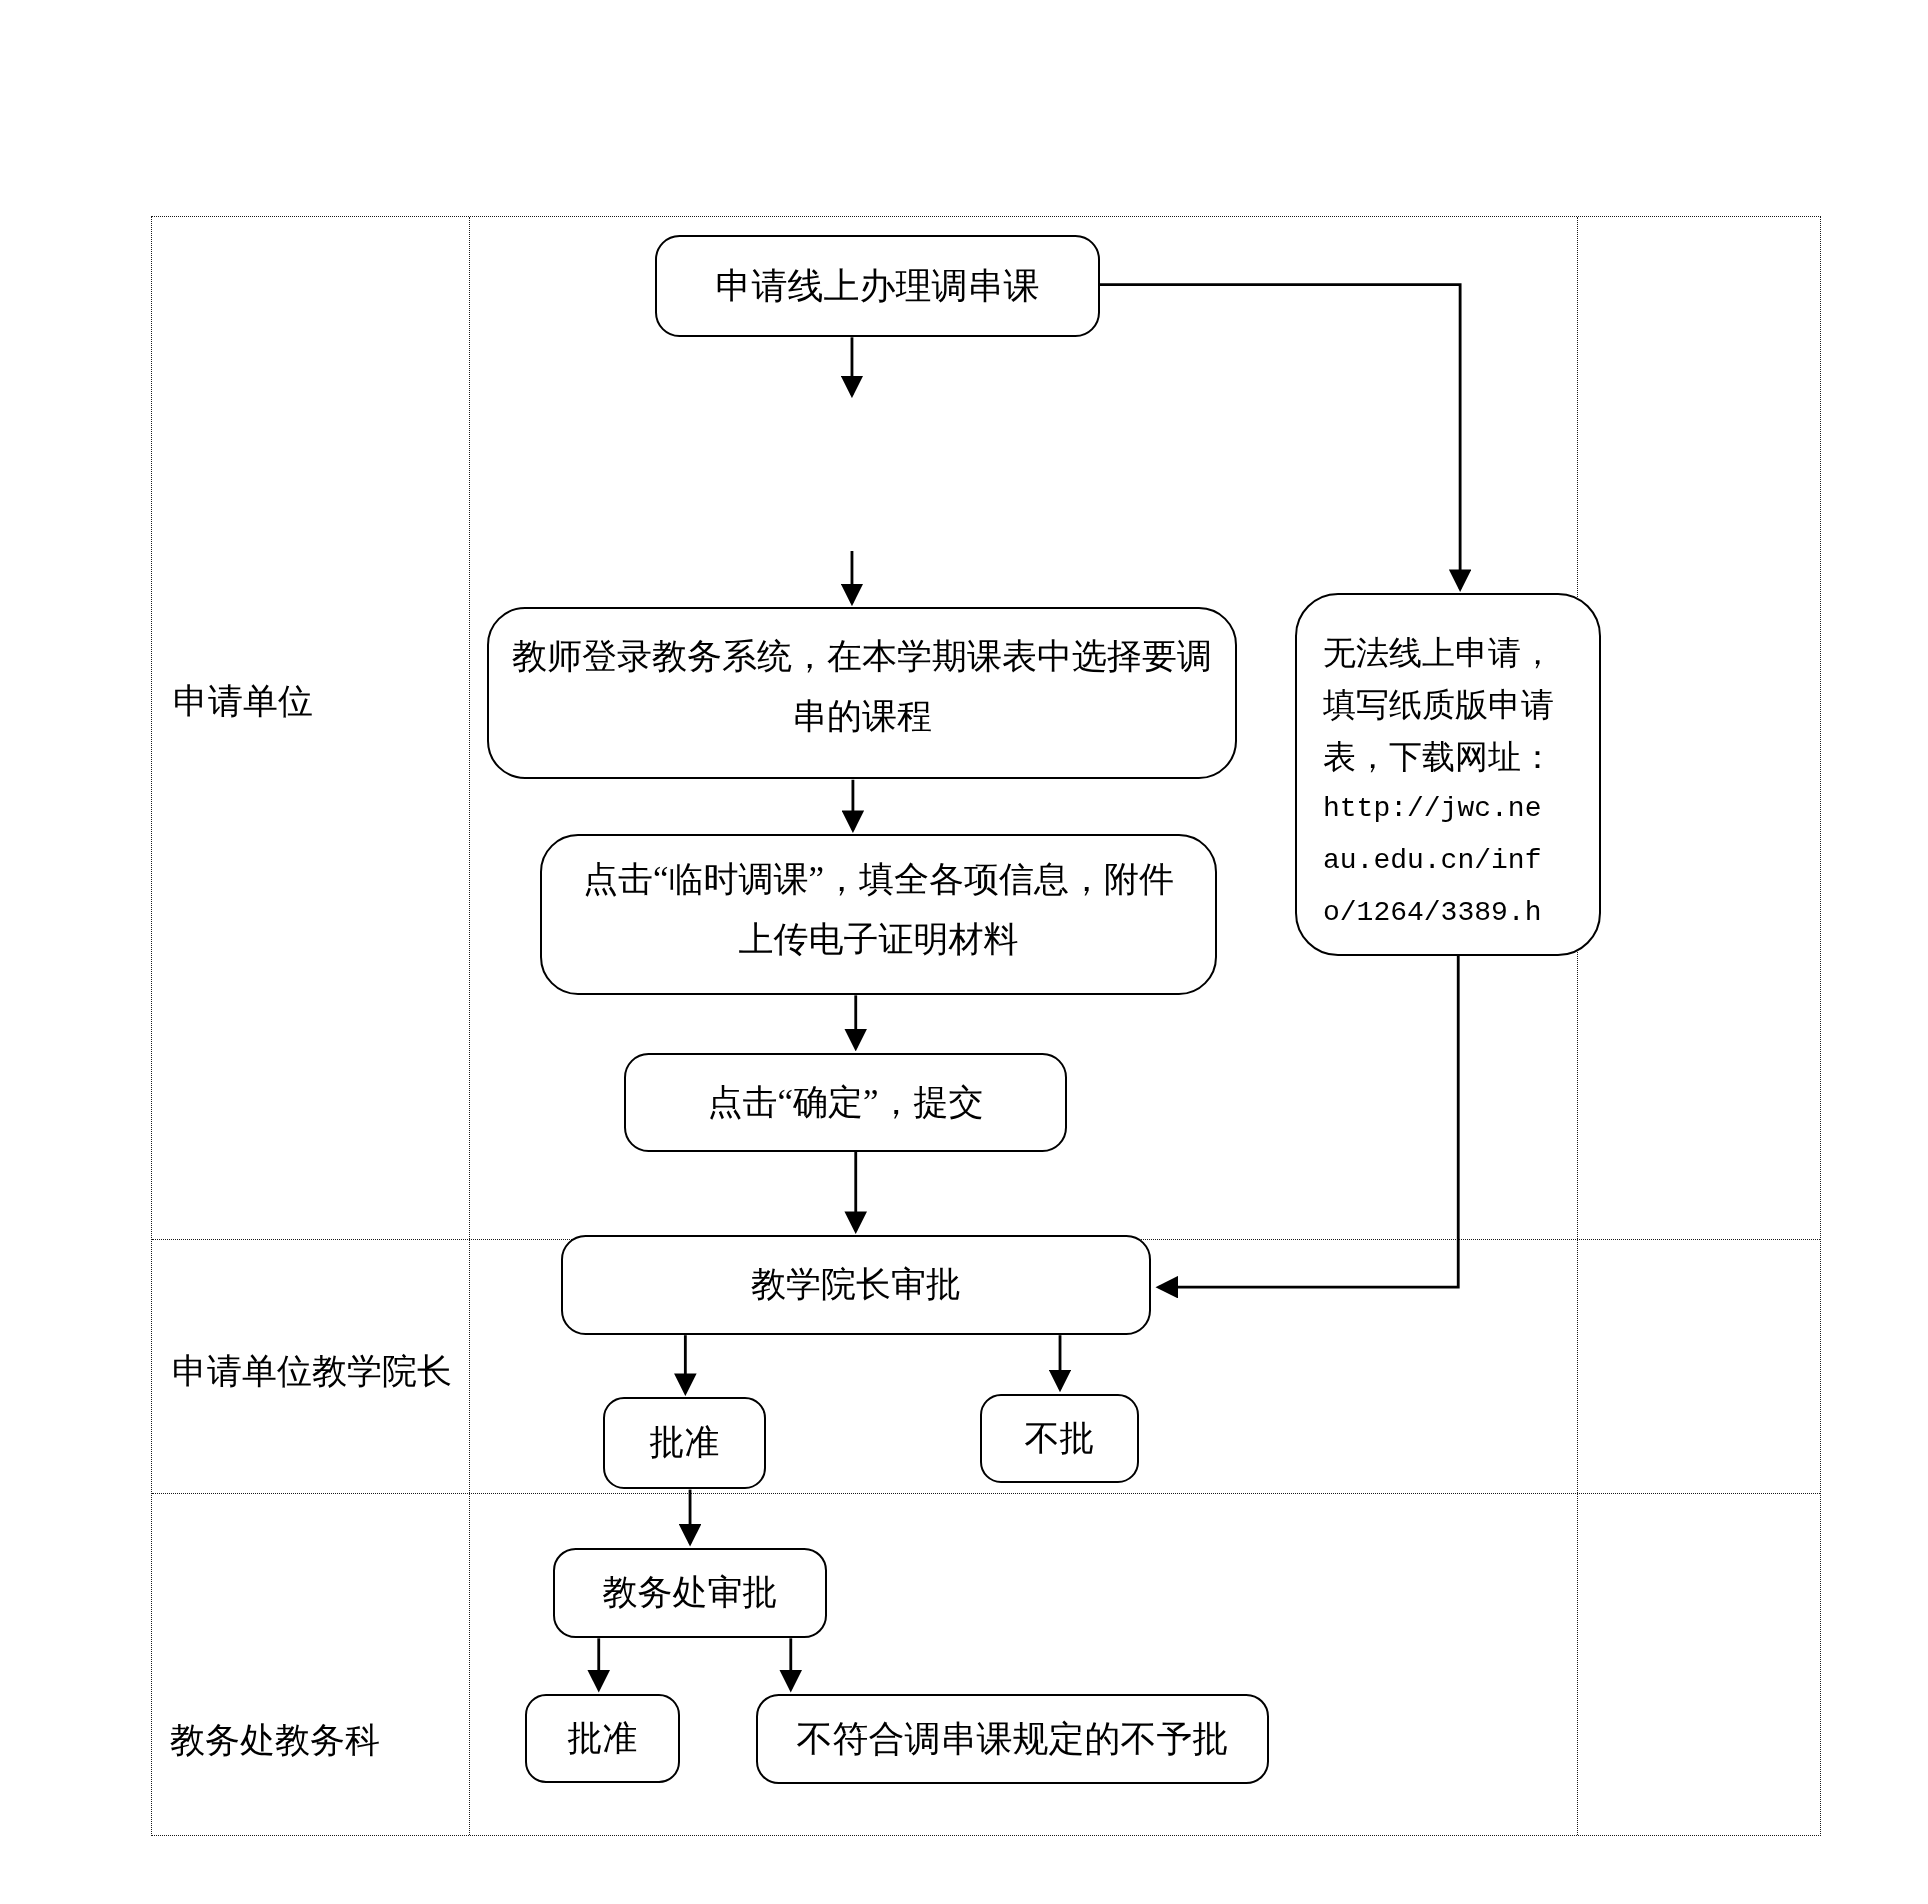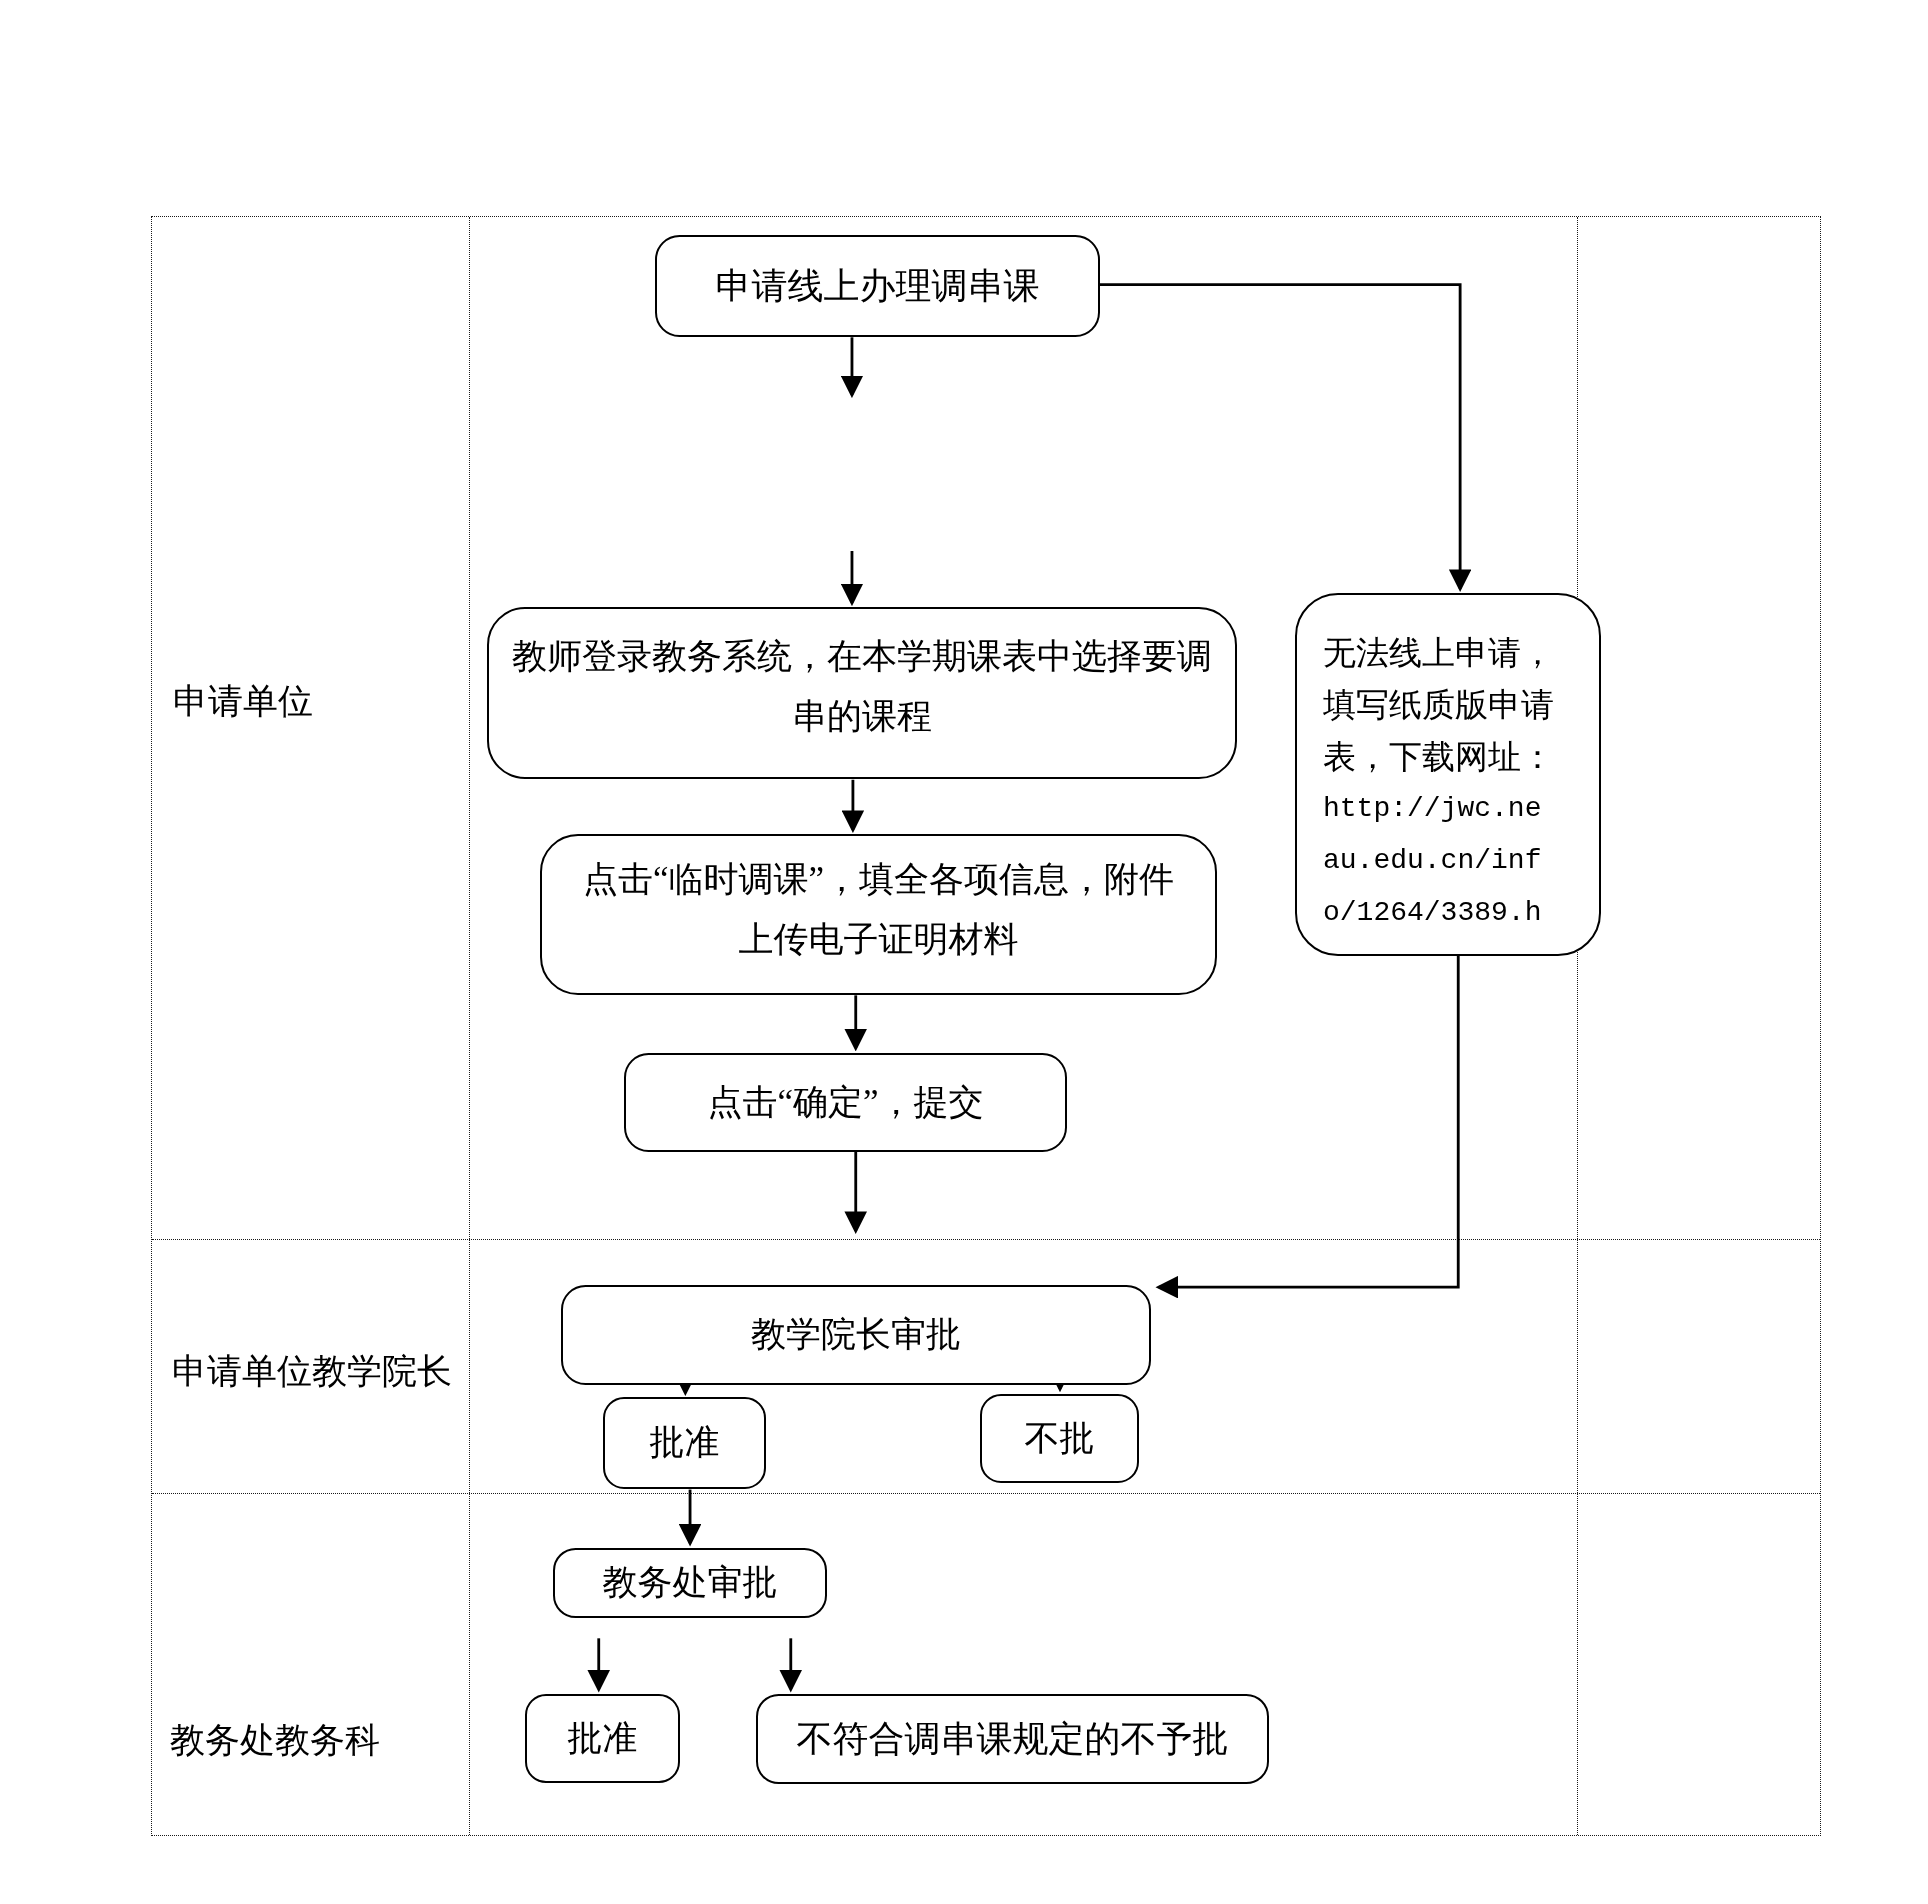--- a/index.html
+++ b/index.html
@@ -29,24 +29,24 @@
     font-size:35px;line-height:58px;z-index:2;
   }
   .pre{white-space:pre-line;}
   .mono{font-family:"Liberation Mono","DejaVu Sans Mono",monospace;}
   .b-apply   {left:655px;top:235px;width:445px;height:102px;border-radius:24.5px;font-size:36px;}
   .b-login   {left:545px;top:399px;width:650px;height:152px;border-radius:32px;flex-direction:column;line-height:56px;}
   .b-login .url{font-size:30px;}
   .b-select  {left:487px;top:607px;width:750px;height:172px;border-radius:38px;line-height:60px;padding-bottom:13px;}
   .b-fill    {left:540px;top:834px;width:677px;height:161px;border-radius:38px;line-height:60px;padding-bottom:9.4px;}
   .b-submit  {left:624px;top:1053px;width:443px;height:99px;border-radius:24.5px;}
-  .b-dean    {left:561px;top:1285px;width:590px;height:100px;border-radius:24.5px;}
+  .b-dean    {left:561px;top:1235px;width:590px;height:100px;border-radius:24.5px;}
   .b-dean-ok {left:603px;top:1397px;width:163px;height:92px;border-radius:21px;}
   .b-dean-no {left:980px;top:1394px;width:159px;height:89px;border-radius:21px;}
-  .b-jwc     {left:553px;top:1548px;width:274px;height:70px;border-radius:22.6px;}
+  .b-jwc     {left:553px;top:1548px;width:274px;height:90px;border-radius:22.6px;}
   .b-jwc-ok  {left:525px;top:1694px;width:155px;height:89px;border-radius:21px;}
   .b-jwc-no  {left:756px;top:1694px;width:513px;height:90px;border-radius:22.6px;font-size:36px;}
   .b-paper{
     left:1295px;top:593px;width:306px;height:363px;border-radius:43px;
     display:block;text-align:left;padding:32px 0 0 26px;line-height:52px;font-size:33px;
   }
   .b-paper .mono{font-size:28px;}
   .pline{display:block;height:52px;}
 </style>
 </head>

